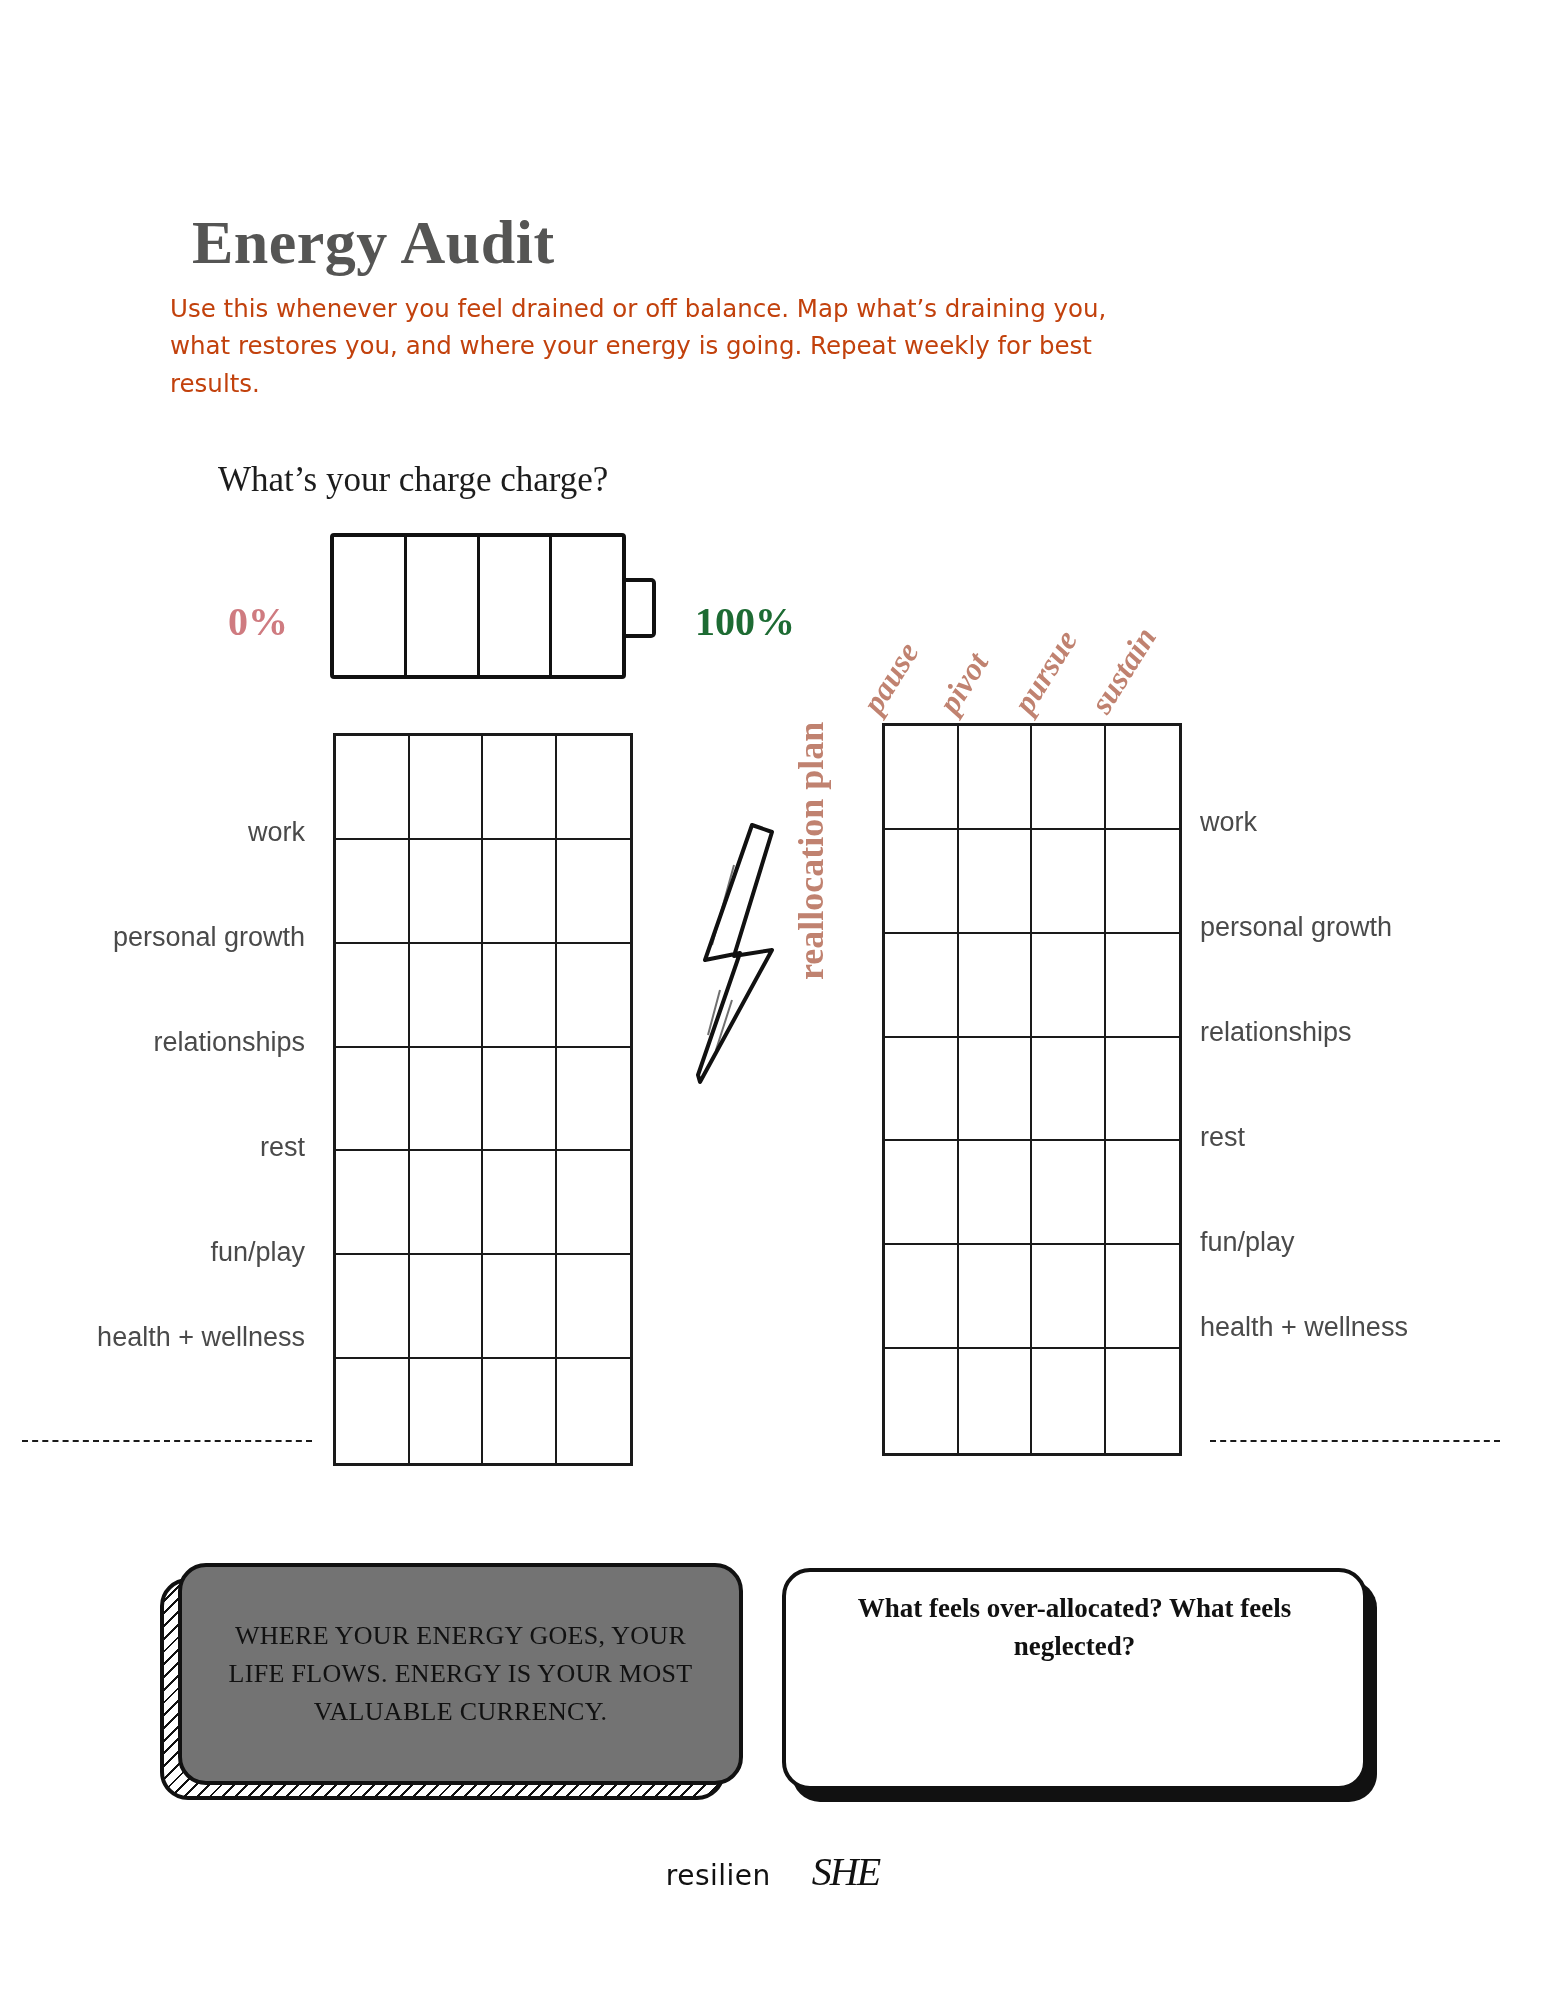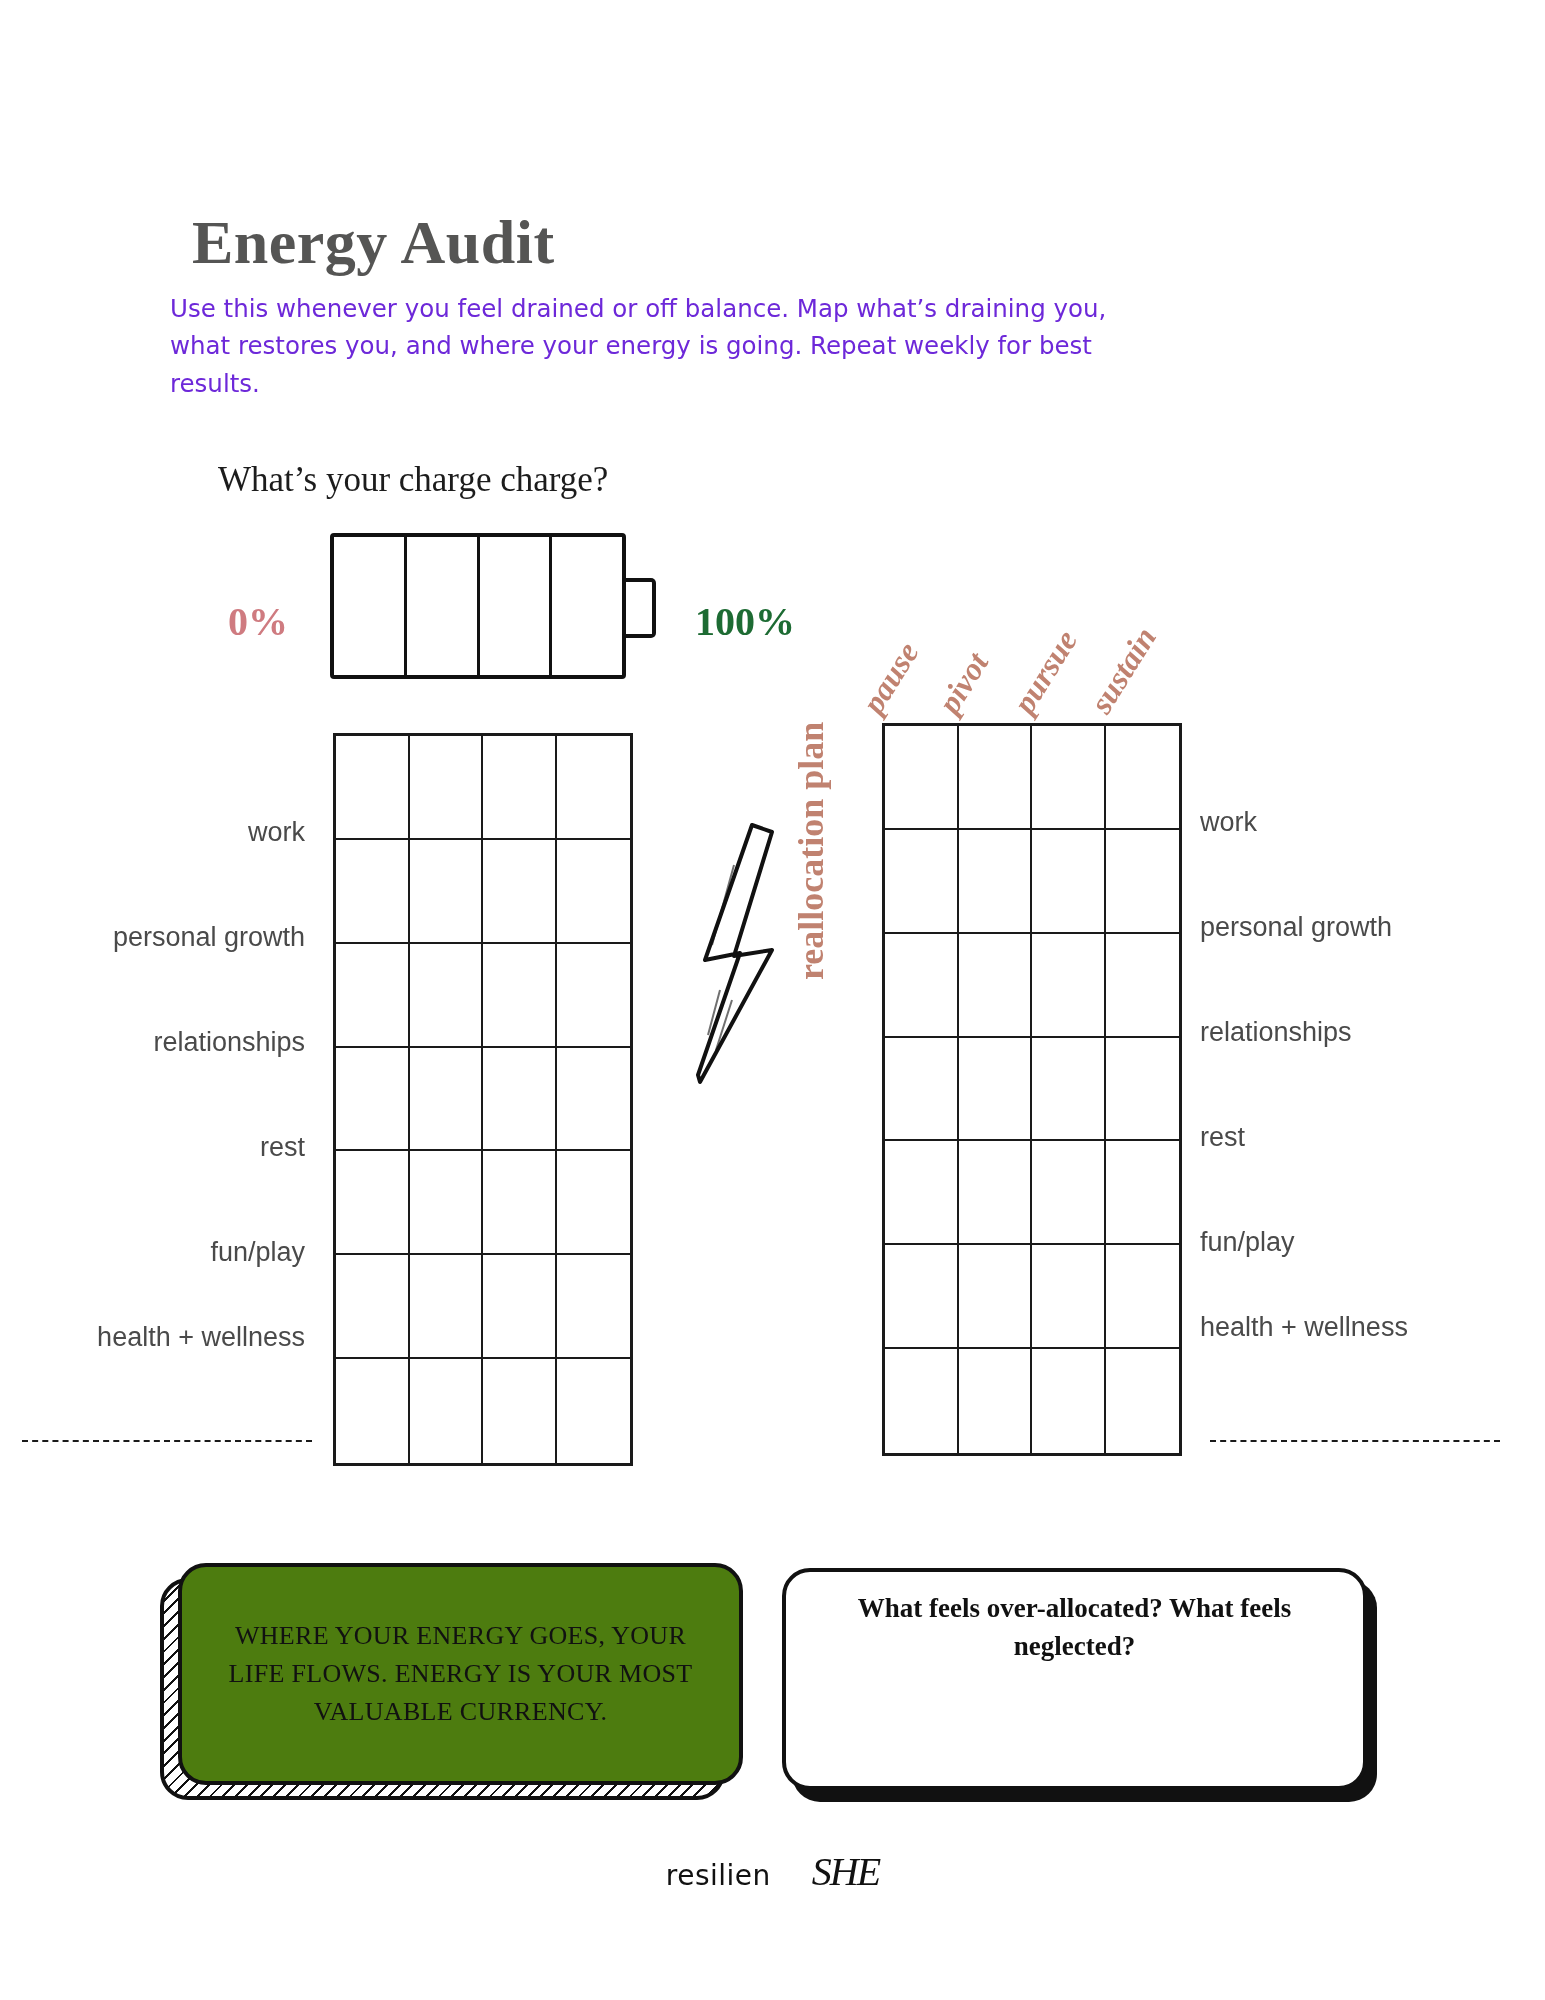--- a/index.html
+++ b/index.html
@@ -32,21 +32,21 @@
     margin-left: 24px;
   }
   .subtitle {
     position: absolute;
     left: 170px;
     top: 265px;
     width: 960px;
     font-family: "DejaVu Sans", sans-serif;
     font-size: 24.5px;
     line-height: 1.55;
-    color: #6d28d9;
+    color: #c2410c;
   }
 
   
   .charge-q {
     position: absolute;
     left: 218px;
     top: 460px;
     font-family: "Liberation Serif", serif;
     font-size: 35px;
     color: #1c1c1c;
@@ -206,21 +206,21 @@
   
   .quote-box {
     position: absolute;
     left: 178px;
     top: 1563px;
     width: 565px;
     height: 222px;
     border: 4px solid #111;
     border-radius: 28px;
     box-sizing: border-box;
-    background: #4d7c0f;
+    background: #737373;
     display: flex;
     align-items: center;
     justify-content: center;
     text-align: center;
     z-index: 2;
   }
   .quote-shadow {
     position: absolute;
     left: 160px;
     top: 1578px;

